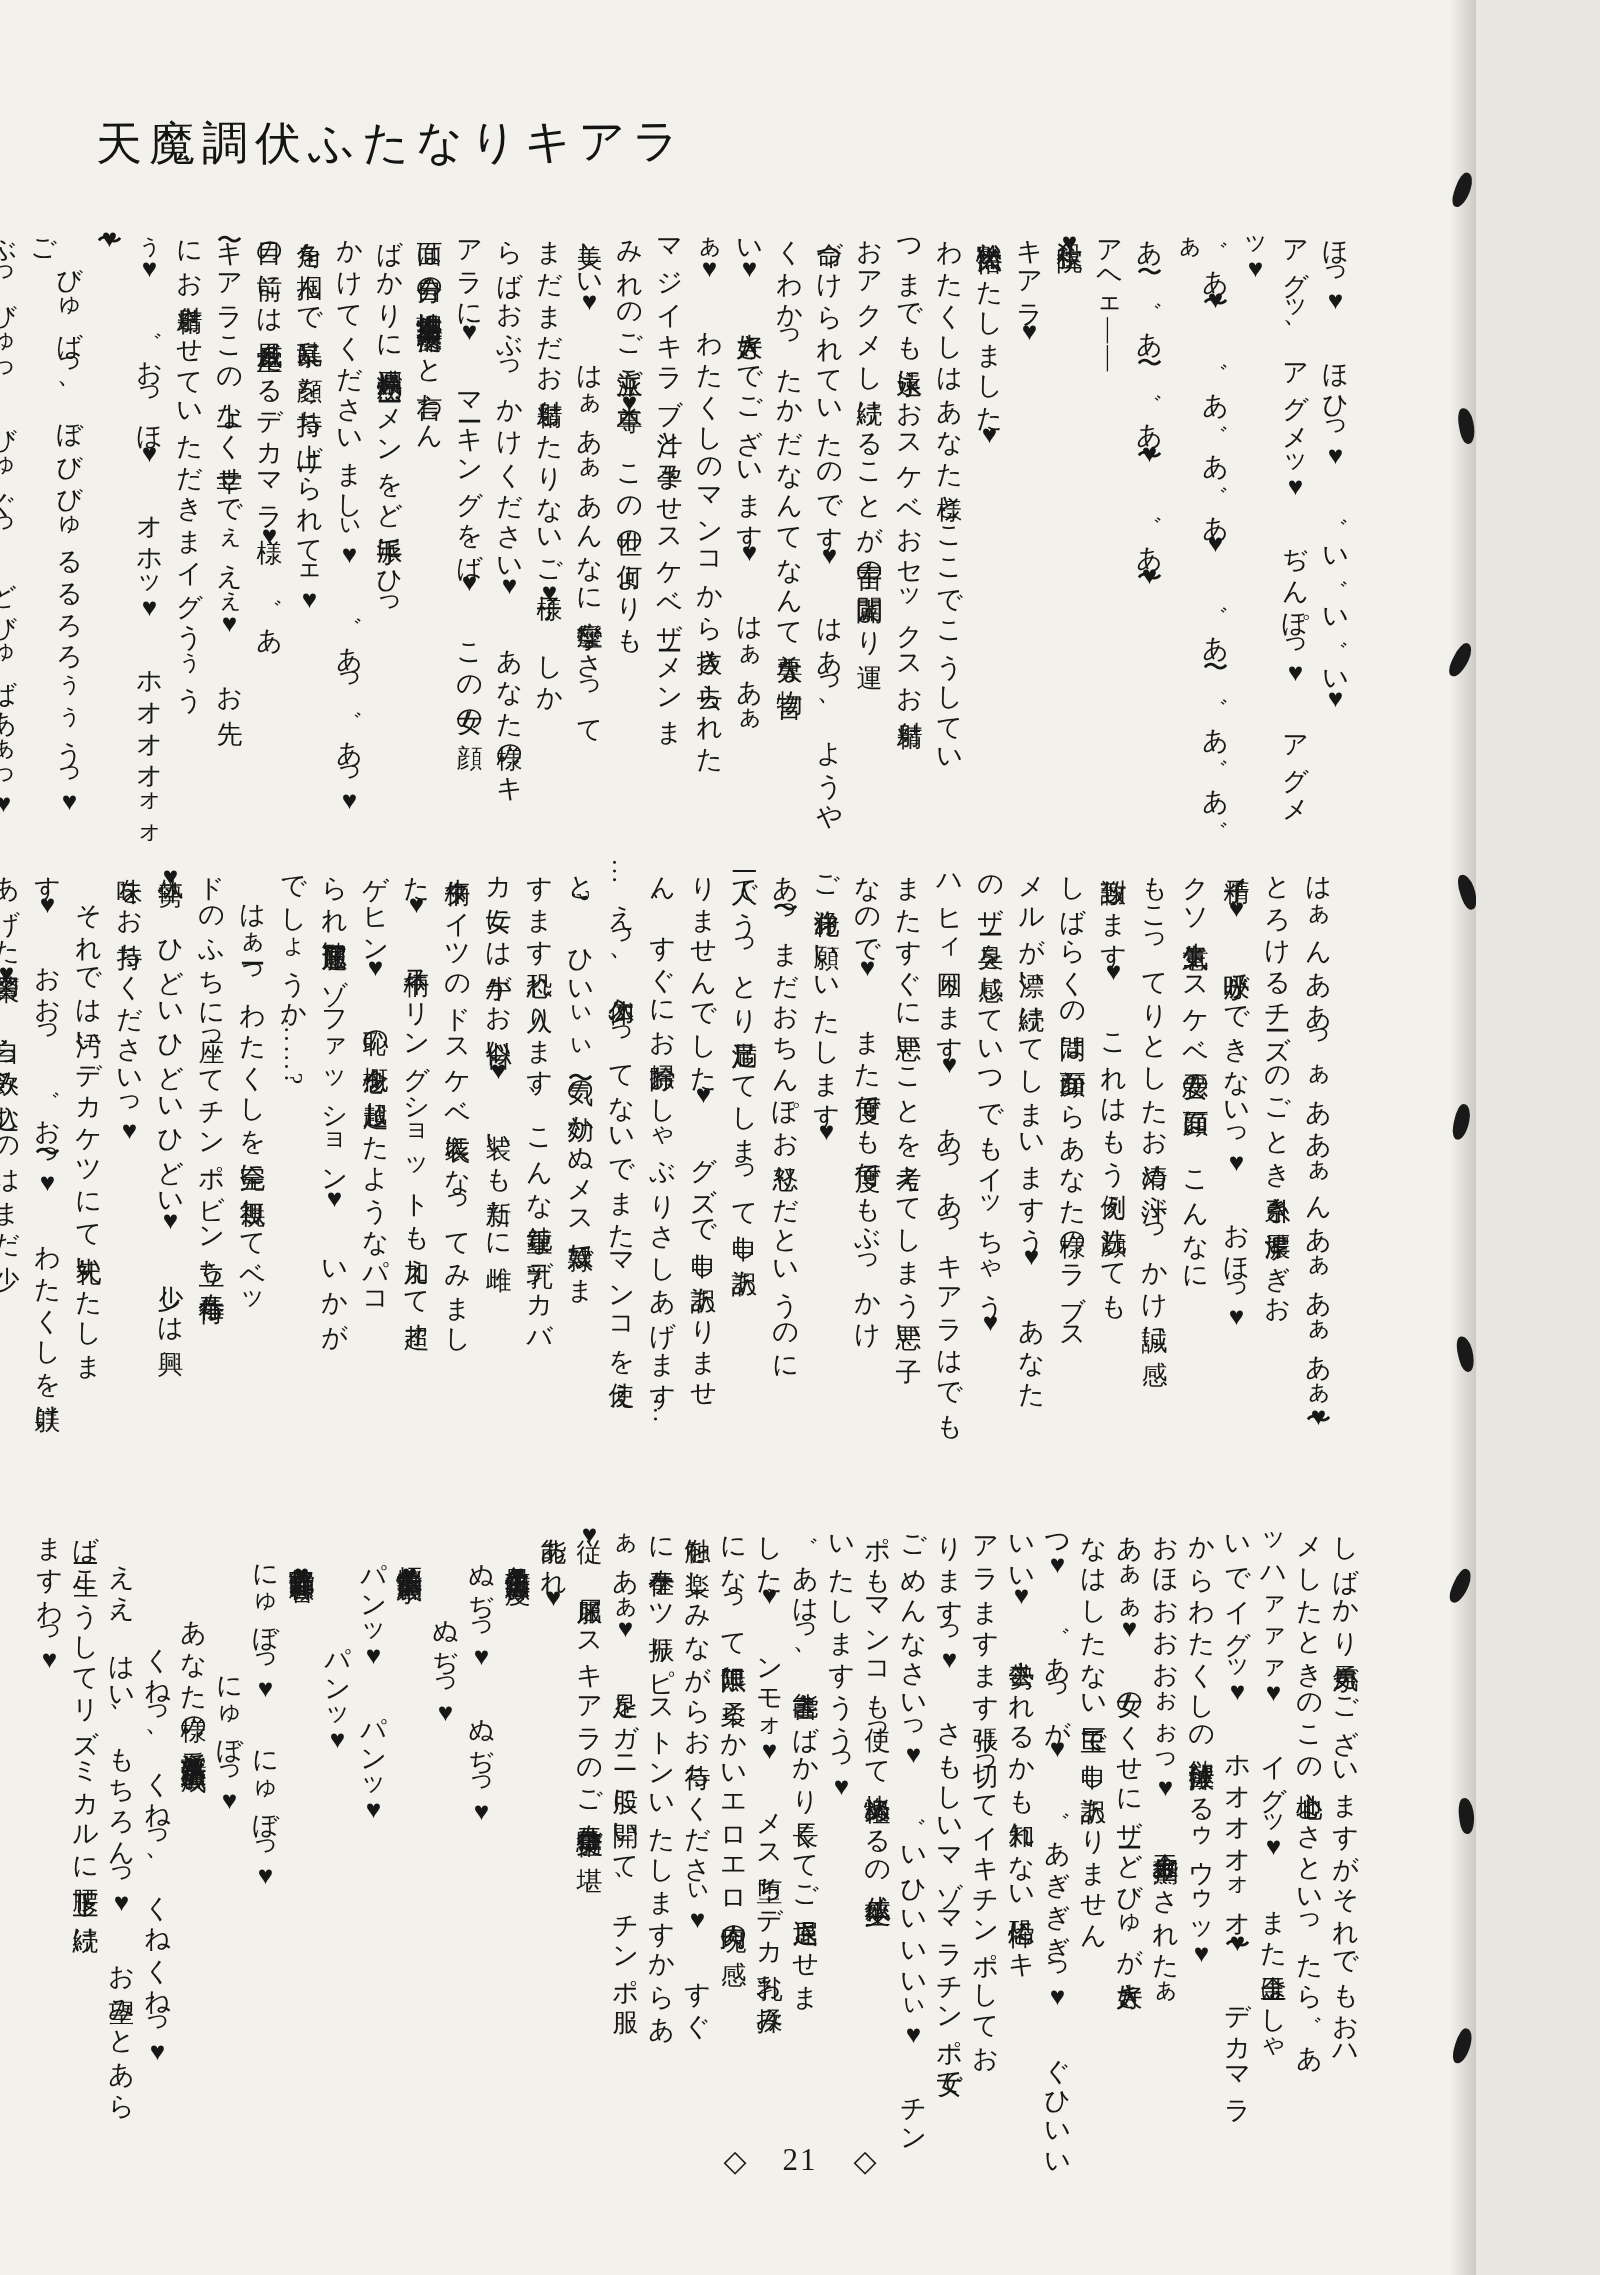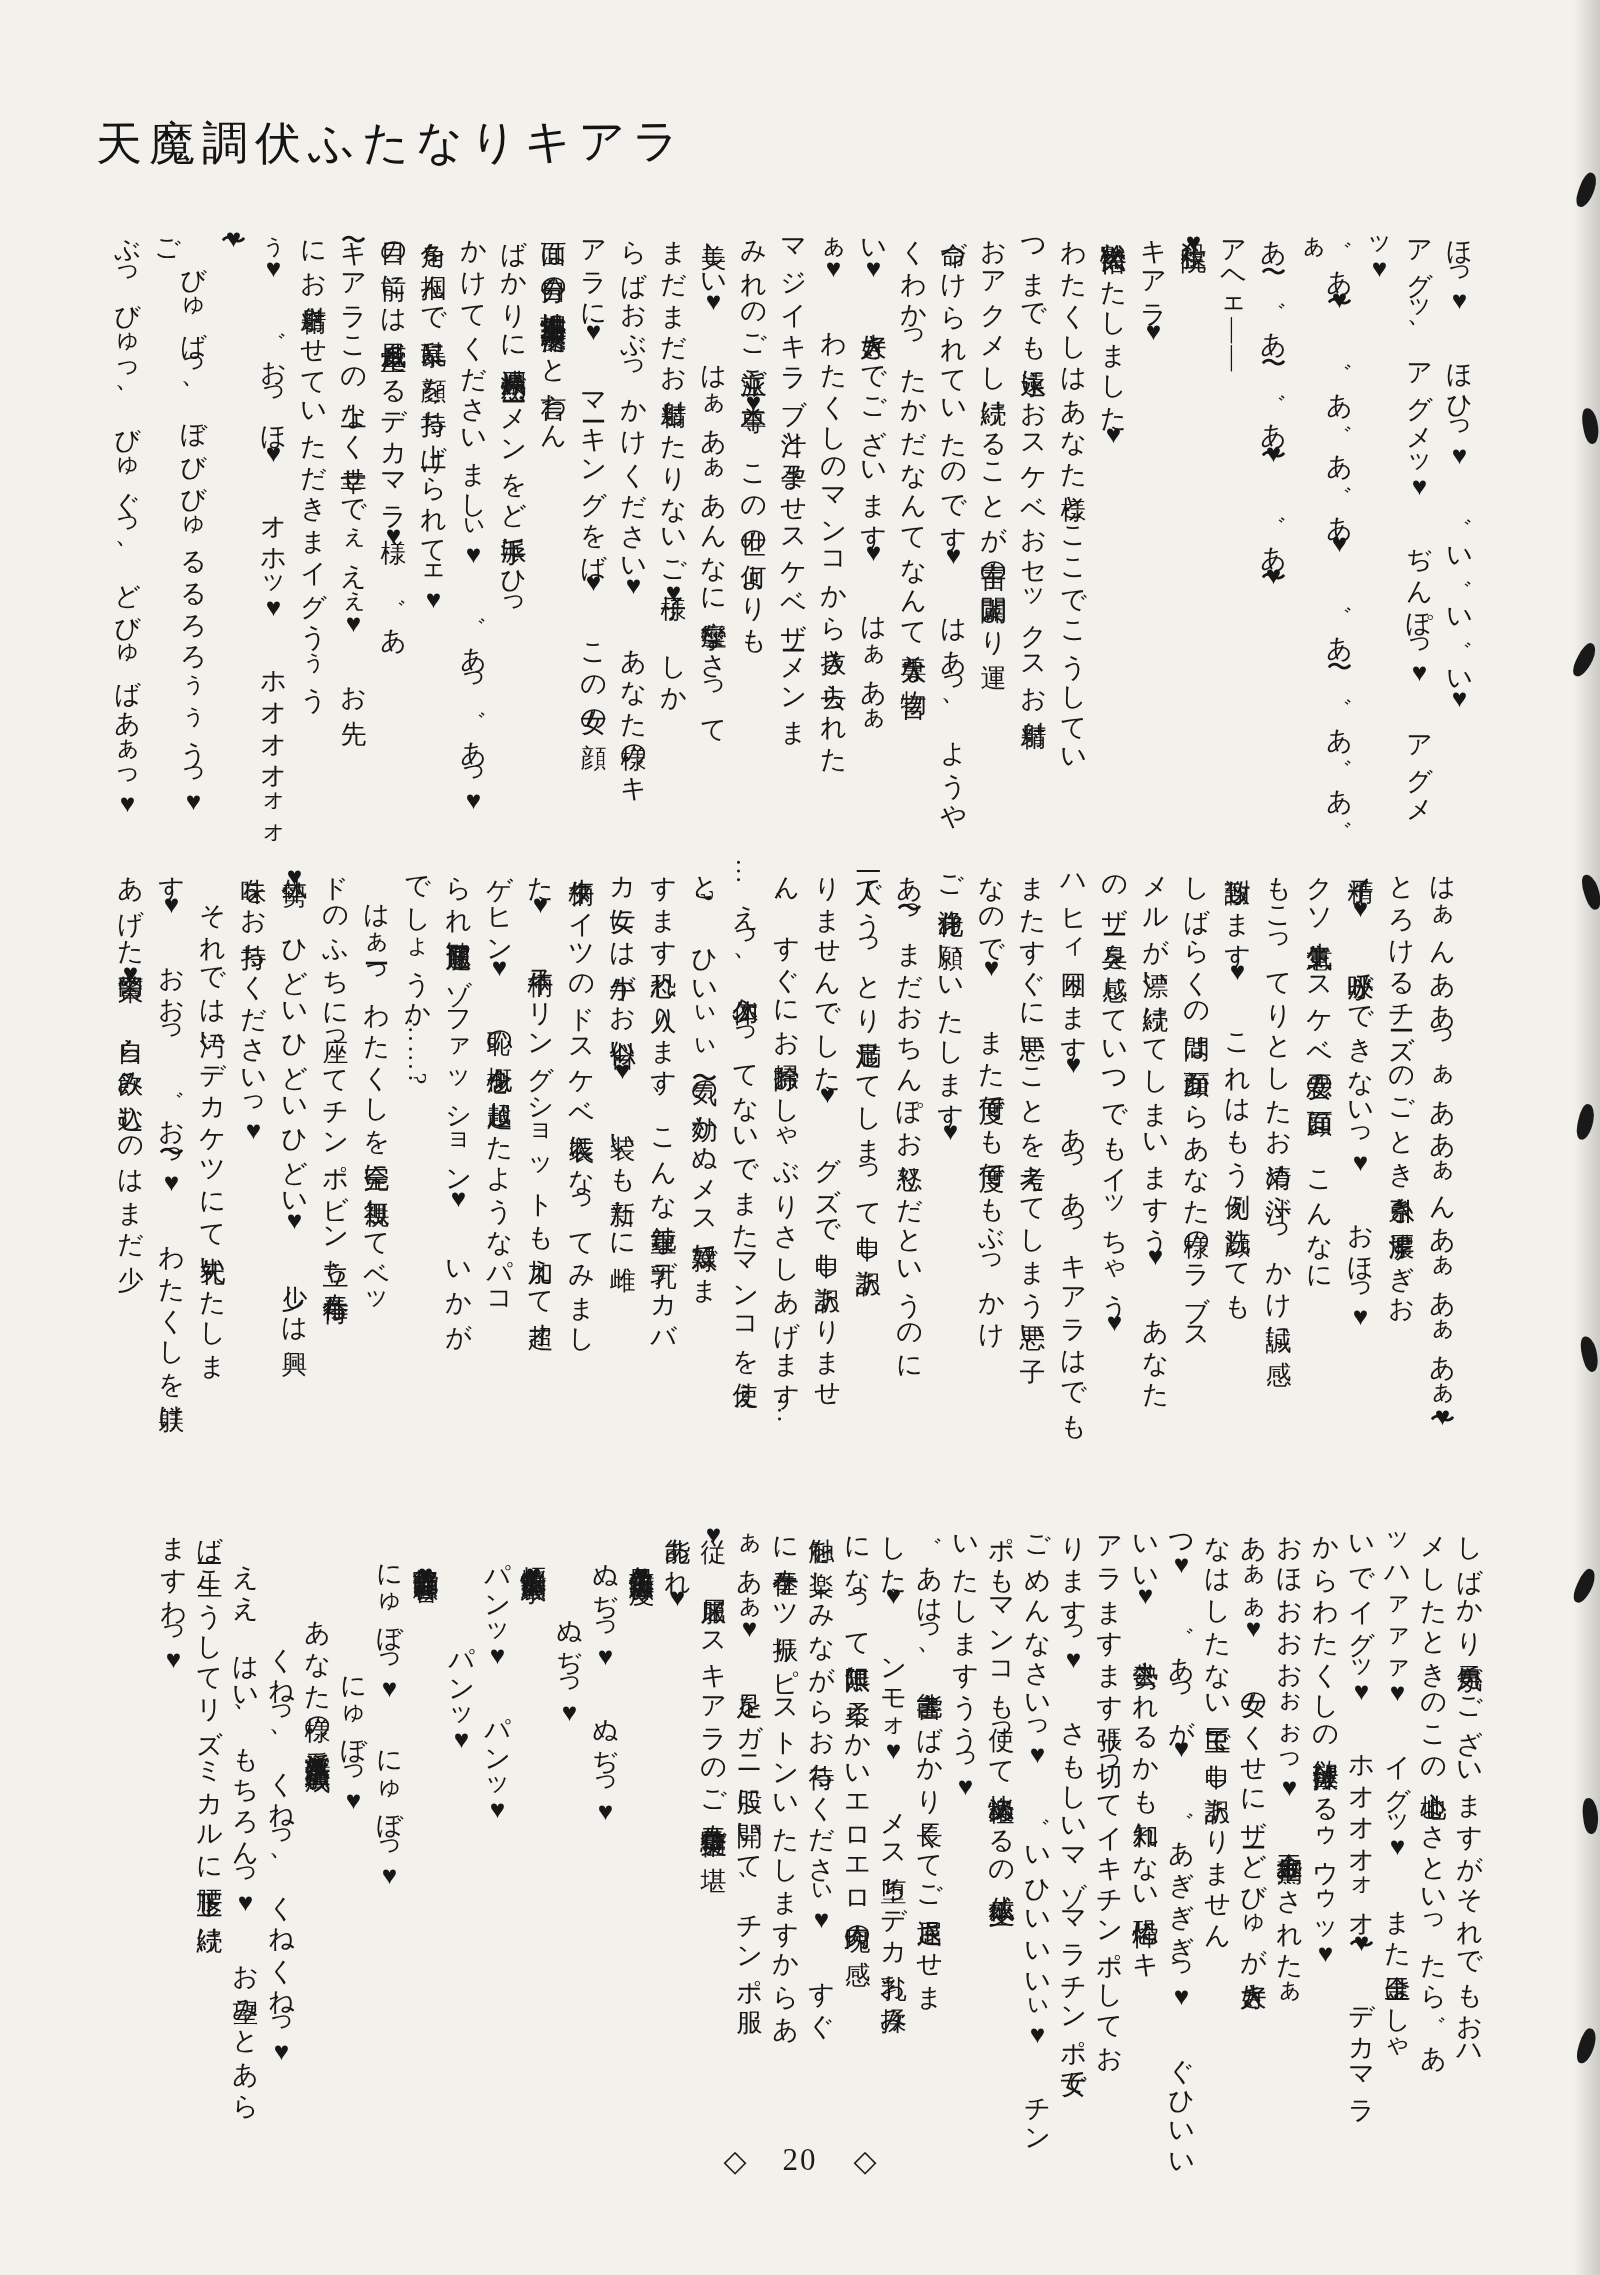--- a/index.html
+++ b/index.html
@@ -2,21 +2,21 @@
 <html><head>
 <meta charset="utf-8">
 <style>
   html,body{margin:0;padding:0;}
   body{
     width:1600px;height:2275px;
     background:#e8e6e1;
     font-family:"Liberation Serif","DejaVu Serif",serif;
   }
   .page{
-    position:relative;width:1600px;height:2275px;
+    position:relative;width:1476px;height:2275px;
     background:#f3f1ec;overflow:hidden;color:#161616;
   }
   .page-title{
     position:absolute;left:96px;top:112px;
     font-size:46px;letter-spacing:7px;color:#141414;
     transform:rotate(-0.3deg);white-space:nowrap;
   }
   .vblock{
     position:absolute;
     writing-mode:vertical-rl;text-orientation:mixed;
@@ -159,21 +159,21 @@
       <div class="col">　　　　　にゅぼっ♥</div>
       <div class="col">　　　あなた様の愛淫奴道無上誓願成♥</div>
       <div class="col">　　　　くねっ、くねっ、くねくねっ♥</div>
       <div class="col">　ええ、はい、もちろんっ♥　お望みとあら</div>
       <div class="col">ば一生こうしてリズミカルに腰上下し続け</div>
       <div class="col">ますわっ♥</div>
     </div>
 
   <div class="footer">
     <span>◇</span>
-    <span class="num">20</span>
+    <span class="num">21</span>
     <span>◇</span>
   </div>
 
   <div class="edge-shade"></div>
 
   <div class="mark" style="right:6px;top:172px;transform:rotate(18deg);"></div>
   <div class="mark" style="right:2px;top:408px;transform:rotate(-12deg);"></div>
   <div class="mark" style="right:8px;top:642px;transform:rotate(25deg);"></div>
   <div class="mark" style="right:1px;top:874px;transform:rotate(-20deg);"></div>
   <div class="mark" style="right:7px;top:1104px;transform:rotate(10deg);"></div>

